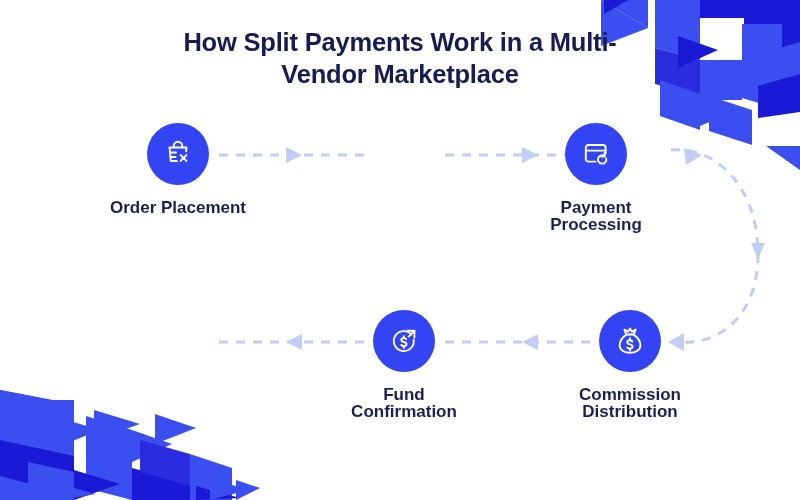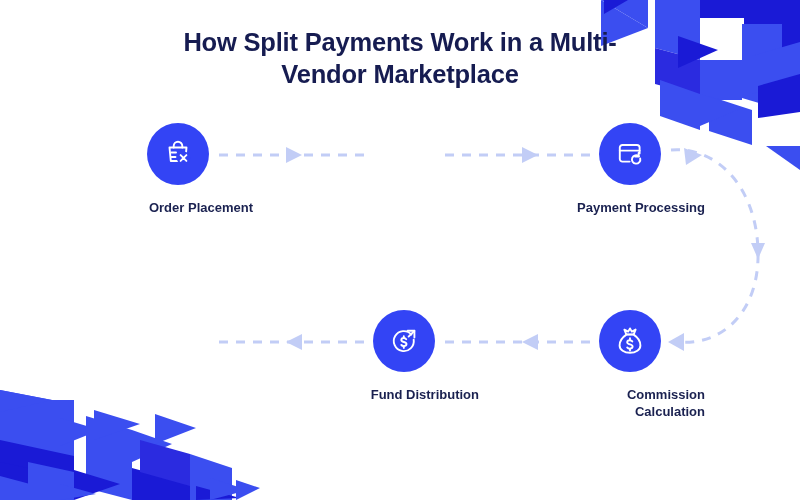--- a/index.html
+++ b/index.html
@@ -69,26 +69,25 @@
     background: #3344f5;
     display: flex;
     align-items: center;
     justify-content: center;
   }
   .circle svg {
     display: block;
   }
   .step-label {
     margin-top: 14px;
-    font-size: 13px;
+    font-size: 17px;
     line-height: 17px;
     font-weight: bold;
     color: #1a2150;
     white-space: pre-line;
-    text-align: right;
   }
 </style>
 </head>
 <body>
 
 <div id="infographic">
 
   <svg class="deco-layer" viewBox="0 0 800 500" xmlns="http://www.w3.org/2000/svg">
     <g>
       <polygon points="601,0 648,0 648,28" fill="#3b4ef0"></polygon>
@@ -176,21 +175,21 @@
         <path d="M9.5 14.5 H14"></path>
         <path d="M9.5 19 H13.5"></path>
         <circle cx="21.5" cy="20" r="6.6" fill="#3344f5" stroke="none"></circle>
         <path d="M18.6 17.1 L24.4 22.9 M24.4 17.1 L18.6 22.9"></path>
       </svg>
     </div>
     <div class="step-label">Order Placement</div>
   </div>
 
 
-  <div class="step" style="left:630px; top:123px;">
+  <div class="step" style="left:596px; top:123px;">
     <div class="circle">
       <svg width="32" height="32" viewBox="0 0 32 32" fill="none" stroke="#ffffff" stroke-width="1.9" stroke-linecap="round" stroke-linejoin="round">
         <path d="M25.6 15.4 V9.6 a2.6 2.6 0 0 0 -2.6 -2.6 H8.4 A2.6 2.6 0 0 0 5.8 9.6 v11.4 a2.6 2.6 0 0 0 2.6 2.6 h7.2"></path>
         <path d="M5.8 12.6 H25.6"></path>
         <circle cx="22.4" cy="21.6" r="5.4" fill="#3344f5" stroke="none"></circle>
         <path d="M26.2 20.4 a4.2 4.2 0 1 1 -1.3 -2.1"></path>
         <path d="M24.6 14.9 V18.6 H21"></path>
       </svg>
     </div>
     <div class="step-label">Payment Processing</div>
@@ -199,30 +198,30 @@
   <div class="step" style="left:630px; top:310px;">
     <div class="circle">
       <svg width="32" height="32" viewBox="0 0 32 32" fill="none" stroke="#ffffff" stroke-width="1.9" stroke-linecap="round" stroke-linejoin="round">
         <path d="M12.3 9.4 L10.4 4.6 L14.2 6.6 L16 3.4 L17.8 6.6 L21.6 4.6 L19.7 9.4 Z"></path>
         <path d="M12.4 9.6 C8.2 12.4 5.6 16.4 5.6 20.4 c0 4.4 4.6 7.4 10.4 7.4 s10.4 -3 10.4 -7.4 c0 -4 -2.6 -8 -6.8 -10.8 Z"></path>
         <path d="M18.3 16.4 a3 3 0 0 0 -2.5 -1.2 c-1.5 0 -2.6 0.9 -2.6 2.1 c0 2.8 5.4 1.5 5.4 4.3 c0 1.2 -1.2 2.1 -2.8 2.1 a3.1 3.1 0 0 1 -2.6 -1.3"></path>
         <path d="M16 13.3 V15.2 M16 23.7 V25.5"></path>
       </svg>
     </div>
     <div class="step-label">Commission
-Calculation</div>
+Distribution</div>
   </div>
 
   <div class="step" style="left:404px; top:310px;">
     <div class="circle">
       <svg width="32" height="32" viewBox="0 0 32 32" fill="none" stroke="#ffffff" stroke-width="1.9" stroke-linecap="round" stroke-linejoin="round">
         <path d="M23.4 9.6 a10 10 0 1 0 2.3 5.1"></path>
         <path d="M19.6 5.8 H26.4 V12.5"></path>
         <path d="M26.4 5.8 L20.6 11.6"></path>
         <path d="M18.2 14.2 a2.8 2.8 0 0 0 -2.4 -1.2 c-1.4 0 -2.5 0.9 -2.5 2 c0 2.6 5.2 1.4 5.2 4.1 c0 1.1 -1.1 2 -2.7 2 a2.9 2.9 0 0 1 -2.5 -1.2"></path>
         <path d="M15.8 11.2 V13 M15.8 21.1 V22.9"></path>
       </svg>
     </div>
-    <div class="step-label">Fund Distribution</div>
+    <div class="step-label">Fund Confirmation</div>
   </div>
 
 
 </div>
 
 </body></html>

